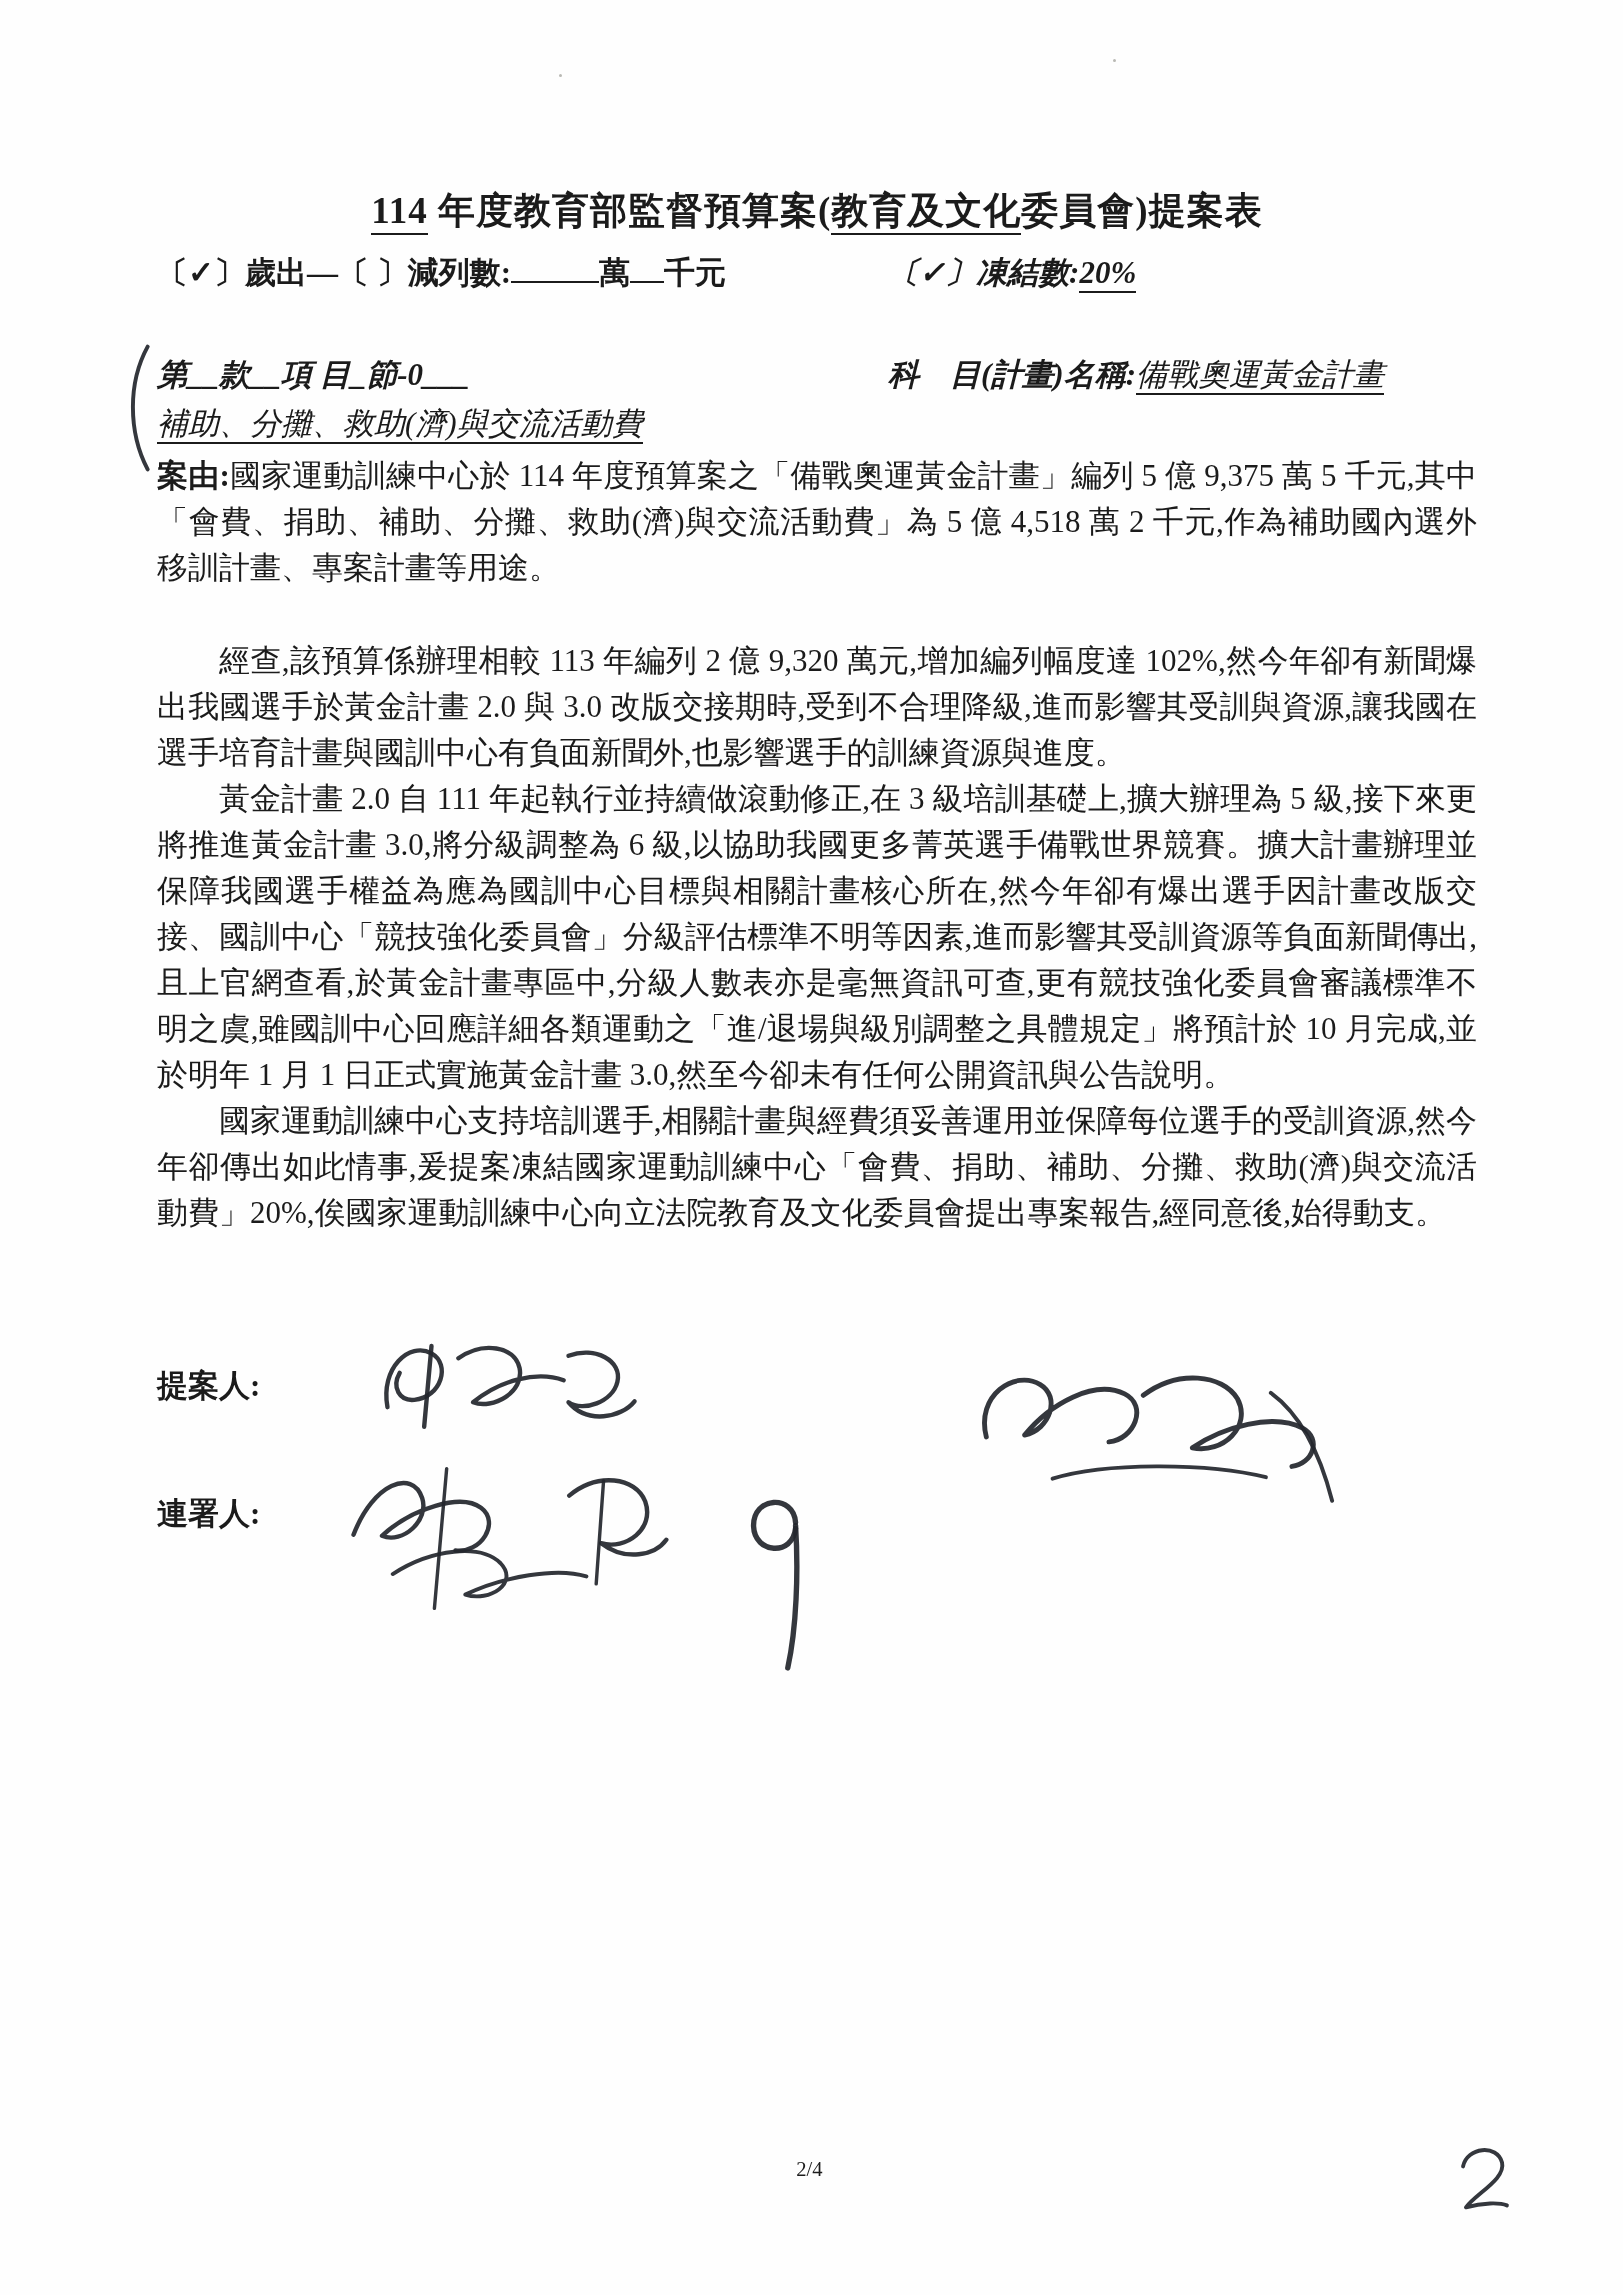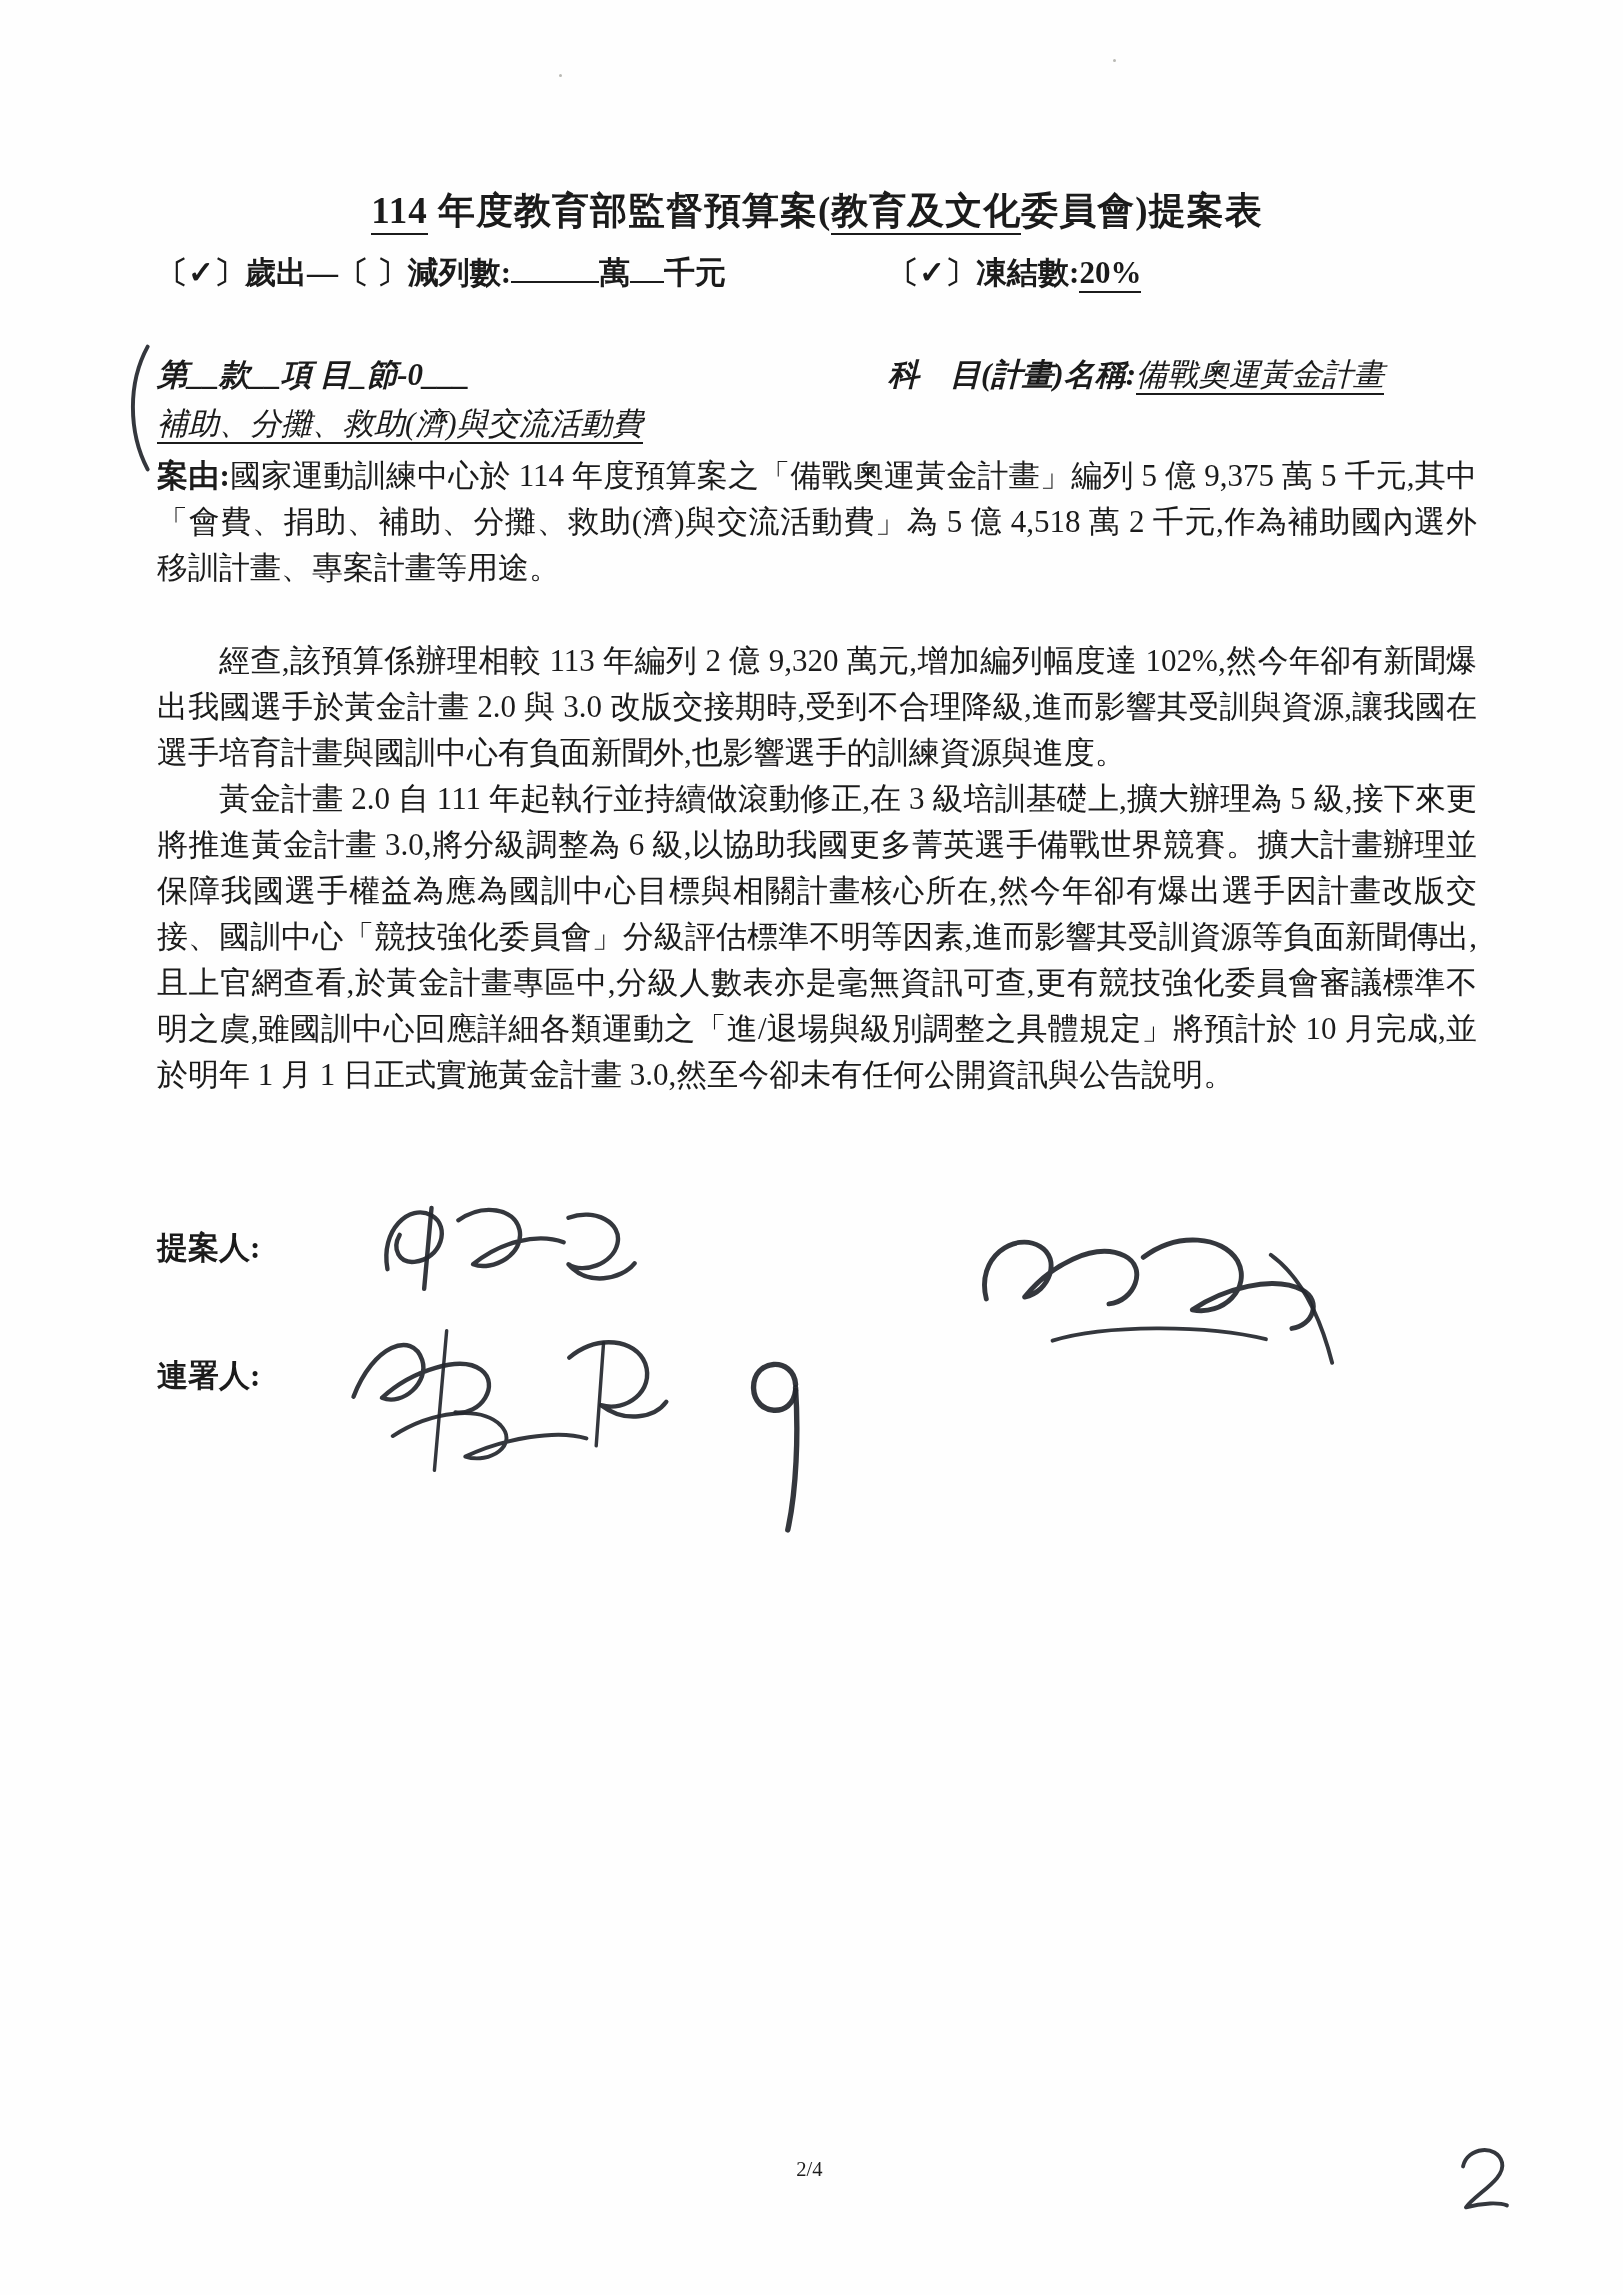--- a/index.html
+++ b/index.html
@@ -31,21 +31,21 @@
   .unit-line{display:flex;margin-top:29px;align-items:baseline;}
   .unit-right{margin-left:auto;margin-right:123px;white-space:nowrap;}
   .check-line{margin-top:22px;font-weight:700;white-space:nowrap;}
   .check-line.second{margin-top:14.7px;}
   .blank{
     display:inline-block;
     border-bottom:2.5px solid #1b1b1b;
     height:31px;
     vertical-align:baseline;
   }
-  .freeze-group{margin-left:162px;}
+  .freeze-group{margin-left:162px;font-style:italic;}
   .section-block{position:relative;margin-top:54px;font-style:italic;}
   .bracket-svg{position:absolute;left:-29px;top:-5.9px;}
   .sec-row{display:grid;grid-template-columns:731px 1fr;line-height:49px;align-items:baseline;}
   .sec-row .cell{white-space:nowrap;}
   .case-para{margin:4.9px 0 0 0;text-align:justify;}
   .body-para{margin:0;text-align:justify;text-indent:2em;}
   .body-para.first{margin-top:47px;}
   .signature-area{position:relative;margin-top:103px;height:383px;}
   .sig-label{position:absolute;left:0;font-weight:700;white-space:nowrap;}
   .sig-label.proposer{top:24.5px;}
@@ -90,20 +90,21 @@
           <span class="u">補助、分攤、救助(濟)與交流活動費</span>
         </span>
         <span></span>
       </div>
     </div>
 
     <p class="case-para"><span class="bold">案由:</span><span>國家運動訓練中心於 114 年度預算案之「備戰奧運黃金計畫」編列 5 億 9,375 萬 5 千元,其中「會費、捐助、補助、分攤、救助(濟)與交流活動費」為 5 億 4,518 萬 2 千元,作為補助國內選外移訓計畫、專案計畫等用途。</span></p>
 
     <p class="body-para first">經查,該預算係辦理相較 113 年編列 2 億 9,320 萬元,增加編列幅度達 102%,然今年卻有新聞爆出我國選手於黃金計畫 2.0 與 3.0 改版交接期時,受到不合理降級,進而影響其受訓與資源,讓我國在選手培育計畫與國訓中心有負面新聞外,也影響選手的訓練資源與進度。</p>
     <p class="body-para">黃金計畫 2.0 自 111 年起執行並持續做滾動修正,在 3 級培訓基礎上,擴大辦理為 5 級,接下來更將推進黃金計畫 3.0,將分級調整為 6 級,以協助我國更多菁英選手備戰世界競賽。擴大計畫辦理並保障我國選手權益為應為國訓中心目標與相關計畫核心所在,然今年卻有爆出選手因計畫改版交接、國訓中心「競技強化委員會」分級評估標準不明等因素,進而影響其受訓資源等負面新聞傳出,且上官網查看,於黃金計畫專區中,分級人數表亦是毫無資訊可查,更有競技強化委員會審議標準不明之虞,雖國訓中心回應詳細各類運動之「進/退場與級別調整之具體規定」將預計於 10 月完成,並於明年 1 月 1 日正式實施黃金計畫 3.0,然至今卻未有任何公開資訊與公告說明。</p>
+    <p class="body-para">國家運動訓練中心支持培訓選手,相關計畫與經費須妥善運用並保障每位選手的受訓資源,然今年卻傳出如此情事,爰提案凍結國家運動訓練中心「會費、捐助、補助、分攤、救助(濟)與交流活動費」20%,俟國家運動訓練中心向立法院教育及文化委員會提出專案報告,經同意後,始得動支。</p>
 
     <div class="signature-area">
       <span class="sig-label proposer">提案人:</span>
       <span class="sig-label cosigner">連署人:</span>
 
       <svg class="sig" style="left:196px;top:-14.7px" width="294" height="137" viewBox="0 0 600 280">
         <path class="ink" stroke-width="9" d="M70,170 C55,90 115,35 160,60 C200,82 180,150 125,155 C95,158 78,130 95,100"></path>
         <path class="ink" stroke-width="9" d="M160,45 L145,210"></path>
         <path class="ink" stroke-width="9" d="M215,70 C265,35 330,45 340,90 C350,140 285,175 245,160 C300,115 375,95 430,115"></path>
         <path class="ink" stroke-width="9" d="M440,65 C495,45 550,75 540,118 C530,160 470,180 440,160 C478,205 548,192 575,158"></path>

